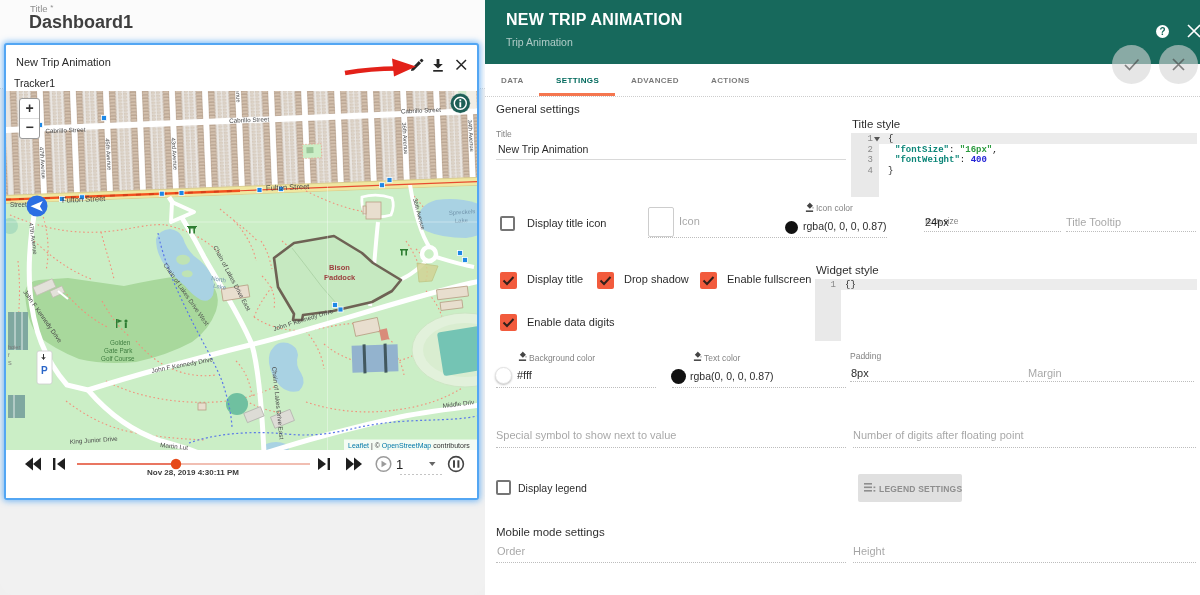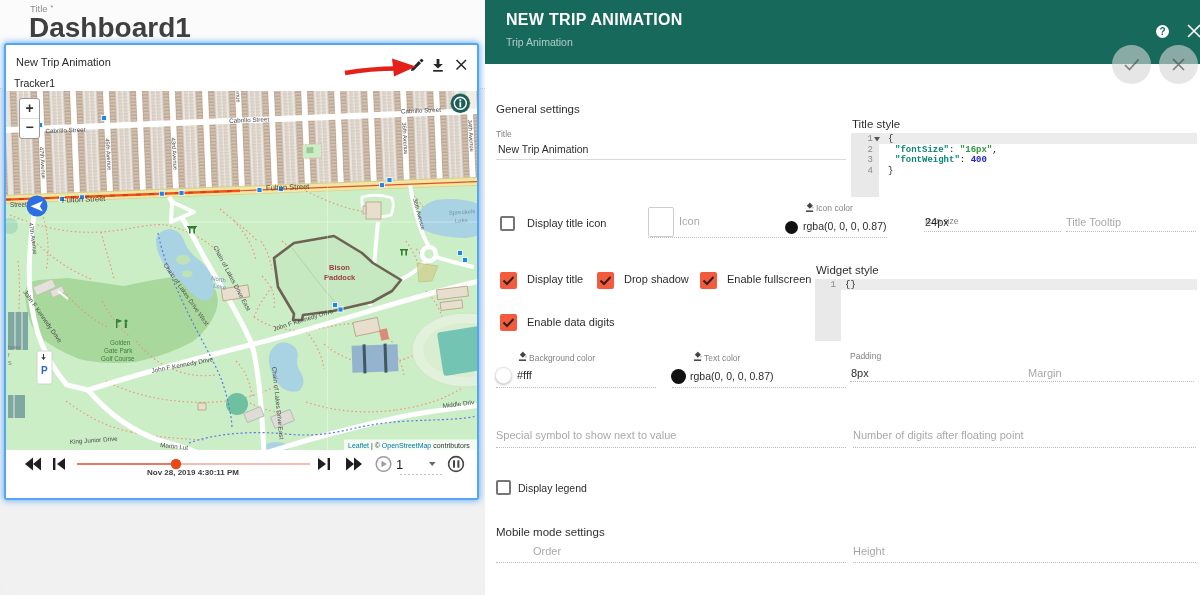--- a/index.html
+++ b/index.html
@@ -4,21 +4,21 @@
 <style>
 * { margin:0; padding:0; box-sizing:border-box; }
 html,body { width:1200px; height:595px; overflow:hidden; }
 body { font-family:"Liberation Sans", sans-serif; position:relative; background:#f0f0f0; }
 .abs { position:absolute; }
 
 
 #left { position:absolute; left:0; top:0; width:485px; height:595px; background:#f1f1f1;border-radius:15px; }
 #left-top { position:absolute; left:0; top:0; width:485px; height:89px; background:#fbfbfb; border-bottom:1px dotted #d4d4d4; }
 #dash-label { position:absolute; left:30px; top:3px; font-size:9.5px; color:#8e8e8e; }
-#dash-title { position:absolute; left:29px; top:12px; font-size:28px; font-weight:bold; color:#3f3f3f; }
+#dash-title { position:absolute; left:29px; top:12px; font-size:18px; font-weight:bold; color:#3f3f3f; }
 
 
 #widget { position:absolute; left:4px; top:43px; width:475px; height:457px; background:#fff;
   border:2px solid #53a6f3; border-radius:3px; box-shadow:0 0 6px 1px rgba(70,160,245,.75); }
 #w-title { position:absolute; left:10px; top:11px; font-size:11px; color:#2a2a2a; }
 #w-sub { position:absolute; left:8px; top:32px; font-size:10.5px; color:#1d1d1d; }
 #w-icons { position:absolute; right:8px; top:12px; }
 
 
 #map { position:absolute; left:0px; top:46px; width:471px; height:359px; overflow:hidden; background:#cbeec6; }
@@ -428,20 +428,27 @@
       <path d="M1 1 L13 13 M13 1 L1 13" stroke="#fff" stroke-width="1.6"></path>
     </svg>
 
   <div class="fab" id="fab1"><svg width="39" height="39" viewBox="0 0 39 39">
         <path d="M13 20 l4.5 4.5 l9 -10" stroke="rgba(60,60,60,.6)" stroke-width="1.7" fill="none"></path>
       </svg></div>
   <div class="fab" id="fab2"><svg width="39" height="39" viewBox="0 0 39 39">
         <path d="M14 14 l11 11 M25 14 l-11 11" stroke="rgba(60,60,60,.6)" stroke-width="1.7" fill="none"></path>
       </svg></div>
 
+  <div id="tabs">
+    <div class="tab" style="left:16px;">DATA</div>
+    <div class="tab" id="tab-settings" style="left:71px;">SETTINGS</div>
+    <div class="tab" style="left:146px;">ADVANCED</div>
+    <div class="tab" style="left:226px;">ACTIONS</div>
+    <div id="inkbar"></div>
+  </div>
 
   <div class="seclbl" style="left:11px;top:103px;">General settings</div>
   <div class="lbl" style="left:11px;top:129px;">Title</div>
   <div class="val" style="left:13px;top:143px;font-size:10.5px;">New Trip Animation</div>
   <div class="hline" style="left:11px;top:159px;width:350px;border-top:1px solid #d9d9d9;"></div>
 
   <div class="seclbl" style="left:367px;top:118px;">Title style</div>
   <div class="gutter" style="left:366px;top:133px;width:28px;height:64px;"></div>
   <div class="activeline" style="left:394px;top:133px;width:318px;"></div>
   <div class="lnum" style="left:368px;top:134px;">1</div>
@@ -528,19 +535,31 @@
   <div class="ph" style="left:543px;top:367px;">Margin</div>
   <div class="hline" style="left:541px;top:381px;width:168px;"></div>
 
   <div class="ph" style="left:11px;top:429px;">Special symbol to show next to value</div>
   <div class="hline" style="left:11px;top:447px;width:350px;"></div>
   <div class="ph" style="left:368px;top:429px;">Number of digits after floating point</div>
   <div class="hline" style="left:368px;top:447px;width:343px;"></div>
 
   <div class="cb" style="left:11px;top:480px;"></div>
   <div class="cblbl" style="left:33px;top:482px;font-size:10.5px;">Display legend</div>
+  <div class="abs" style="left:373px;top:474px;width:104px;height:28px;background:#e0e0e0;border-radius:2px;">
+    <svg class="abs" style="left:6px;top:9px;" width="12" height="10" viewBox="0 0 12 10">
+        <g fill="#8e8e8e">
+          <rect x="0" y="0" width="8" height="1.6"></rect>
+          <rect x="0" y="3.5" width="8" height="1.6"></rect>
+          <rect x="0" y="7" width="8" height="1.6"></rect>
+          <rect x="9.5" y="3.5" width="1.8" height="1.6"></rect>
+          <rect x="9.5" y="7" width="1.8" height="1.6"></rect>
+        </g>
+      </svg>
+    <div class="abs" style="left:21px;top:9.5px;font-size:8.5px;font-weight:bold;color:#8e8e8e;letter-spacing:.2px;white-space:nowrap;">LEGEND SETTINGS</div>
+  </div>
 
   <div class="seclbl" style="left:11px;top:510px;margin-top:16px;">Mobile mode settings</div>
-  <div class="ph" style="left:12px;top:545px;margin-left:36px;">Order</div>
+  <div class="ph" style="left:12px;top:545px;">Order</div>
   <div class="hline" style="left:11px;top:562px;width:350px;"></div>
   <div class="ph" style="left:368px;top:545px;">Height</div>
   <div class="hline" style="left:368px;top:562px;width:343px;"></div>
 </div>
 
 </body></html>

